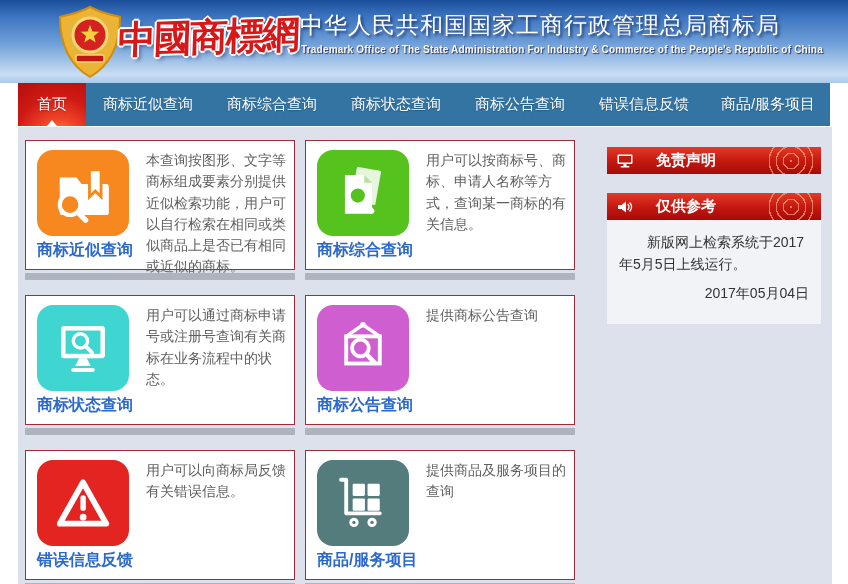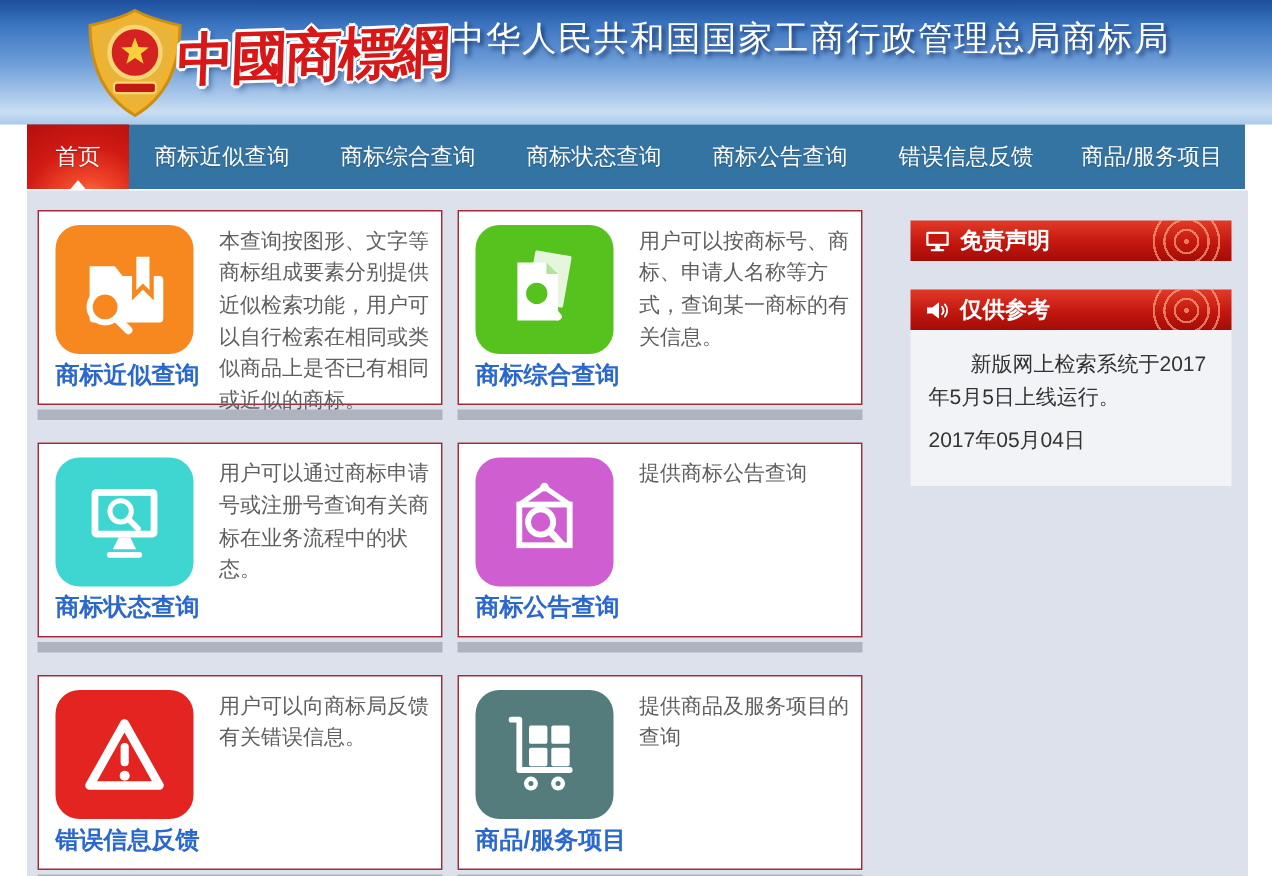--- a/index.html
+++ b/index.html
@@ -37,47 +37,48 @@
   .shadow-bar{height:7px;margin-top:3px;background:#adb3bf;}
   .card-left{width:100px;flex:0 0 100px;display:flex;flex-direction:column;align-items:flex-start;}
   .tile{width:92px;height:92px;border-radius:16px;display:flex;align-items:center;justify-content:center;}
   .tile svg{width:62px;height:62px;}
   .card-label{margin-top:4px;font-size:16px;font-weight:bold;color:#2b68cc;white-space:nowrap;}
   .card-desc{flex:1;margin-left:9px;font-size:14px;color:#5f5f5f;line-height:1.52;}
 
   
   .sidebar{margin-left:25px;padding-top:20px;width:214px;}
   .panel{margin-bottom:19px;}
-  .panel-head{height:27px;display:flex;align-items:center;gap:7px;padding:0 10px;position:relative;overflow:hidden;
+  .panel-head{height:27px;display:flex;align-items:center;gap:23px;padding:0 10px;position:relative;overflow:hidden;
     background:linear-gradient(180deg,#e23a29 0%,#c3170f 55%,#a40c08 100%);color:#fff;font-size:15px;font-weight:bold;}
   .panel-head::after{content:'';position:absolute;right:4px;top:50%;transform:translateY(-50%);
     width:52px;height:52px;border-radius:50%;
     background:repeating-radial-gradient(circle at center,rgba(255,190,140,.6) 0 1.5px,rgba(255,80,50,0) 1.5px 7px);}
   .panel-head svg{width:16px;height:14px;flex:0 0 16px;}
   .panel-body{background:#f2f3f6;padding:11px 12px 15px;font-size:14px;color:#333;line-height:1.6;}
   .indent{text-indent:2em;margin:0;}
-  .panel-date{margin-top:6px;}
+  .panel-date{text-align:right;margin-top:6px;}
   .panel.disclaimer .panel-body{min-height:98px;}
   .panel.announce .panel-body{min-height:78px;}
 </style>
 </head>
 <body>
 
 <div class="page">
 
   <div class="site-header">
     <svg class="emblem" viewBox="0 0 72 74">
       <path d="M36 2 C47 8 58 10 66 12 C66 34 60 58 36 72 C12 58 6 34 6 12 C14 10 25 8 36 2 Z" fill="#f2b22e" stroke="#c98f17" stroke-width="2"></path>
       <path d="M36 7 C45 12 54 14 61 15.5 C61 33 56 53 36 66 C16 53 11 33 11 15.5 C18 14 27 12 36 7 Z" fill="#e8b53a"></path>
       <circle cx="36" cy="30" r="17" fill="#d42220" stroke="#f7d572" stroke-width="3"></circle>
       <path d="M36 20 l2.4 6.4 6.8 .3 -5.3 4.2 1.8 6.6 -5.7 -3.8 -5.7 3.8 1.8 -6.6 -5.3 -4.2 6.8 -.3 Z" fill="#f7d03c"></path>
       <rect x="22" y="50" width="28" height="7" rx="2" fill="#c21814" stroke="#f7d572" stroke-width="1.5"></rect>
     </svg>
     <div class="logo-text">中國商標網</div>
     <div class="title-cn">中华人民共和国国家工商行政管理总局商标局</div>
+    <div class="title-en">Trademark Office of The State Administration For Industry &amp; Commerce of the People's Republic of China</div>
   </div>
 
   <div class="main-nav">
     <div class="nav-item active">首页</div>
     <div class="nav-item">商标近似查询</div>
     <div class="nav-item">商标综合查询</div>
     <div class="nav-item">商标状态查询</div>
     <div class="nav-item">商标公告查询</div>
     <div class="nav-item">错误信息反馈</div>
     <div class="nav-item">商品/服务项目</div>

